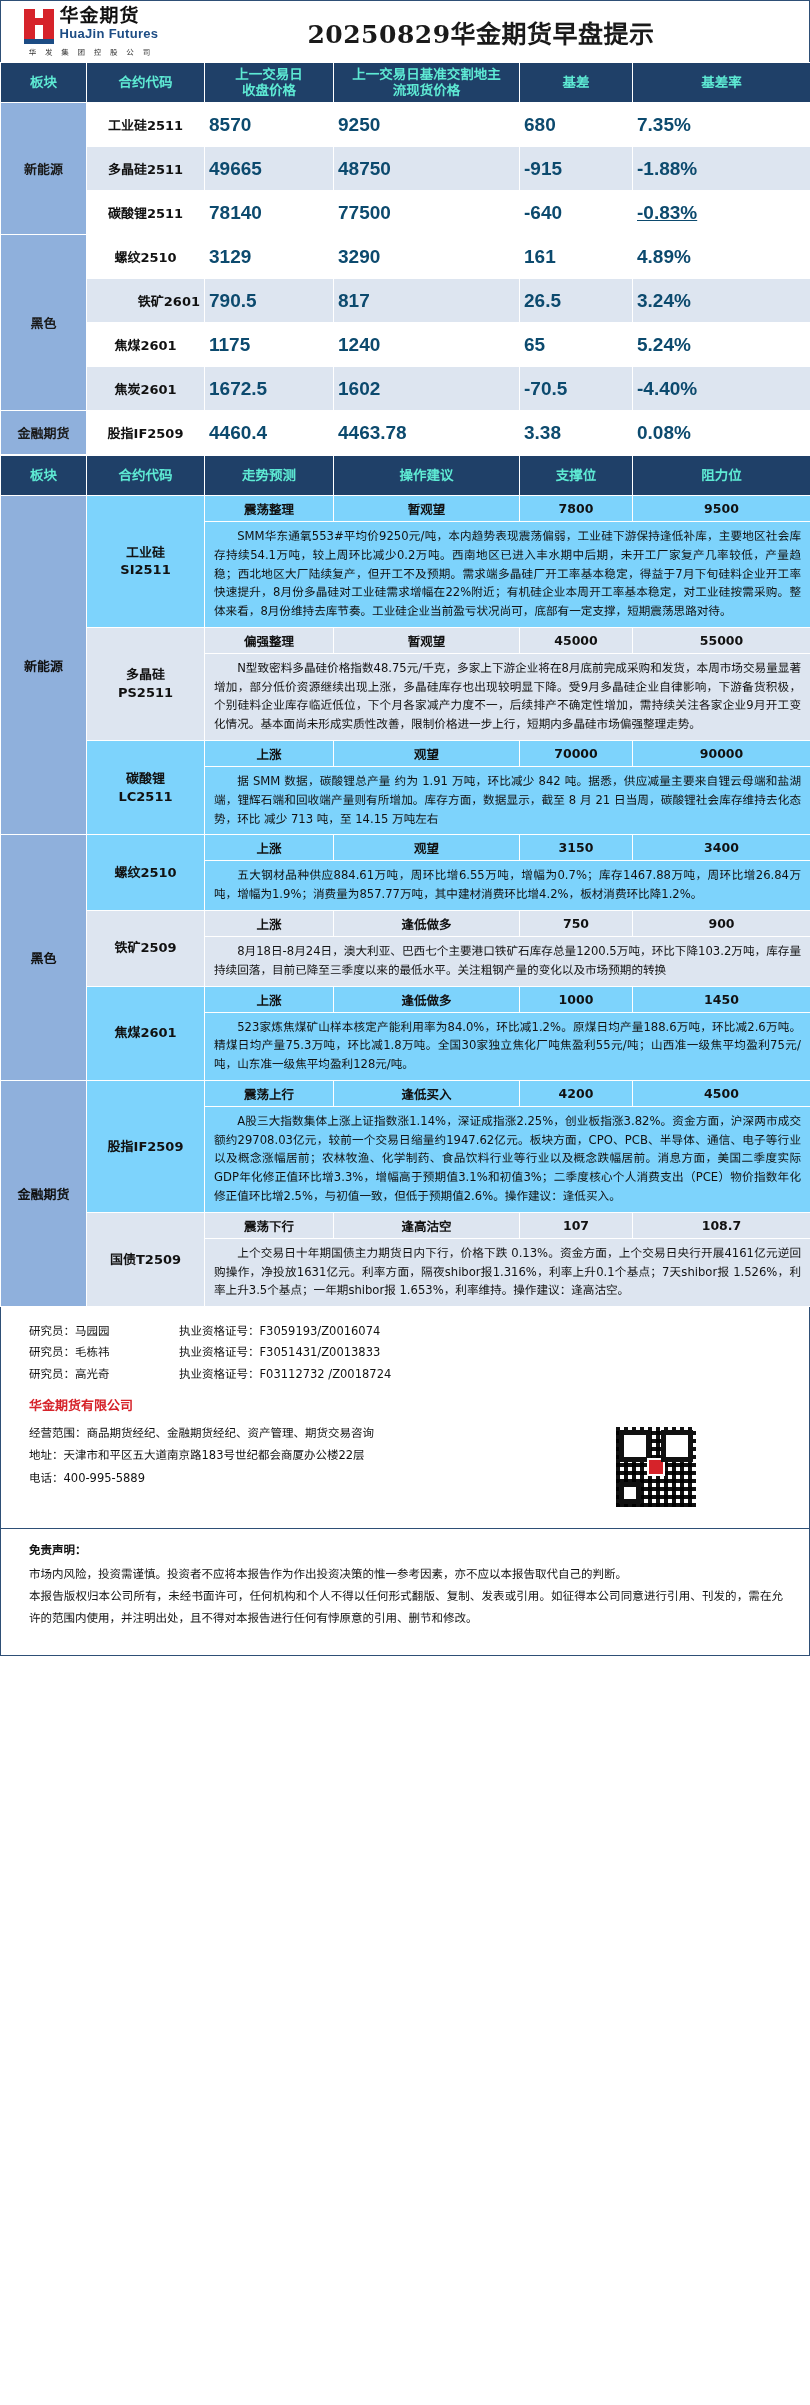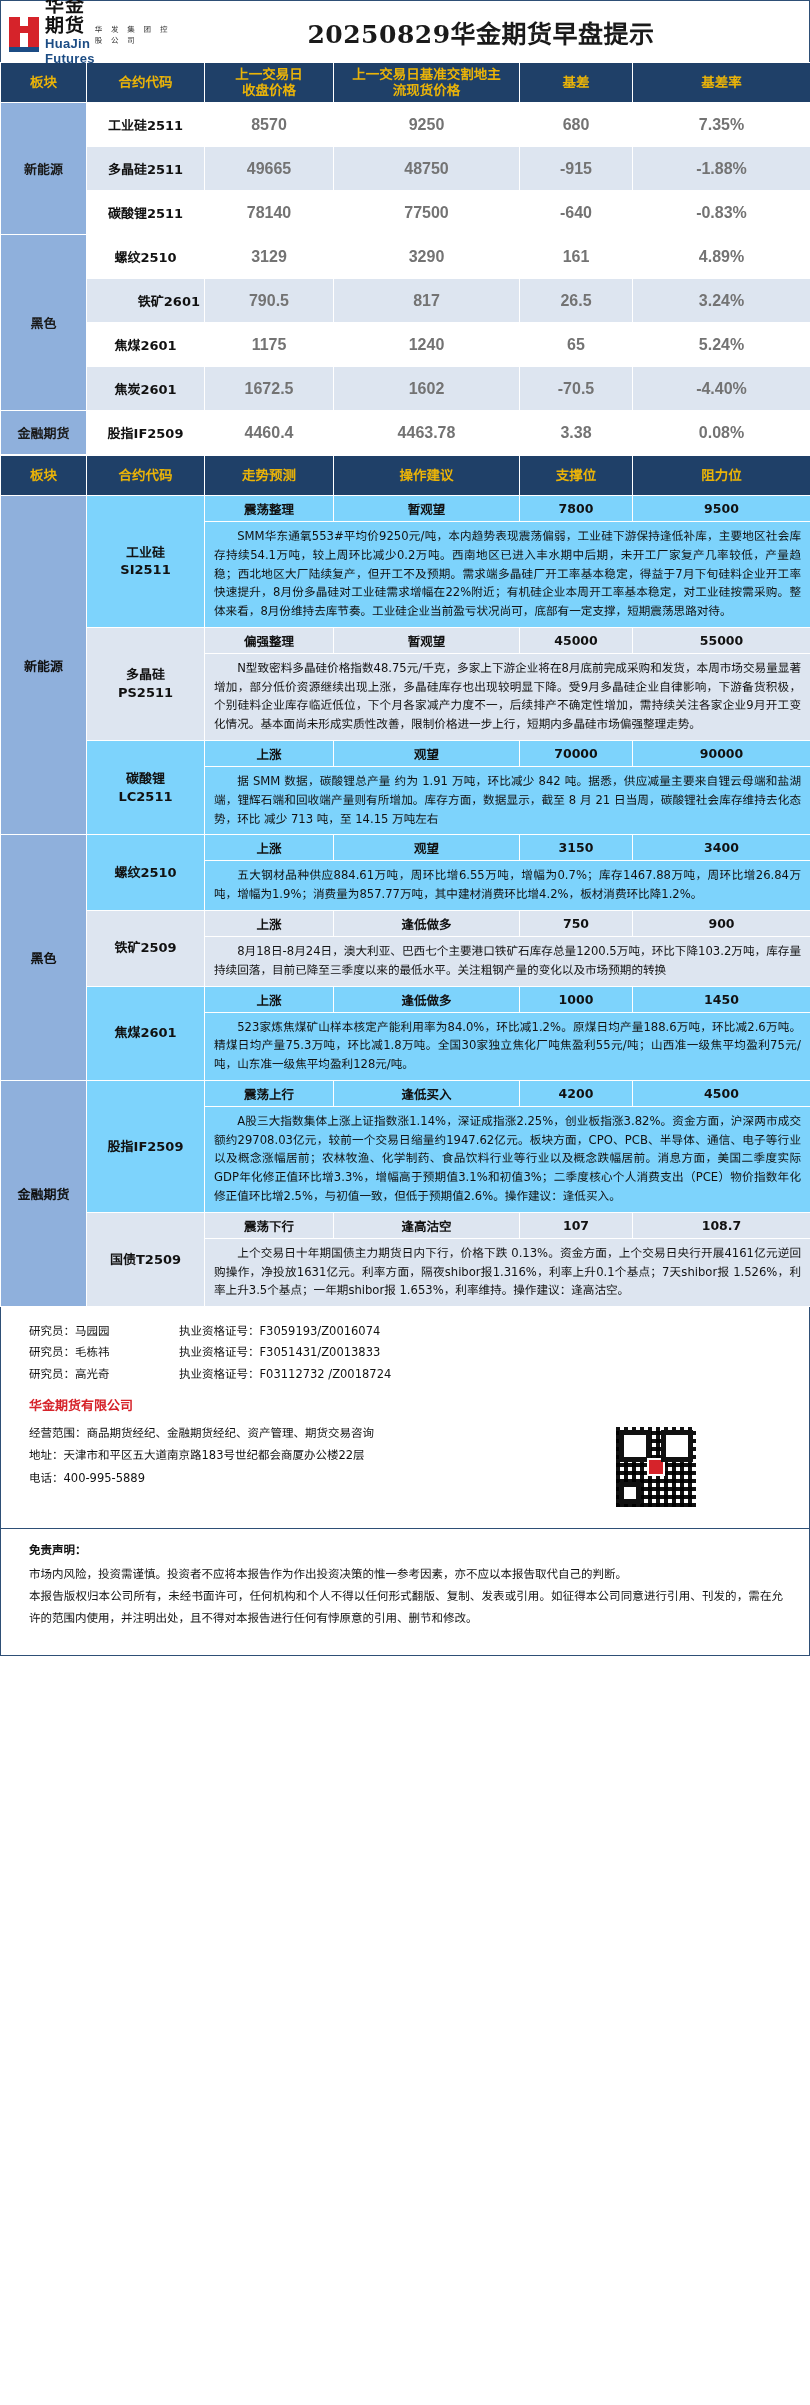--- a/index.html
+++ b/index.html
@@ -22,21 +22,21 @@
     align-items: center;
     height: 62px;
     border: 1px solid #2e4f76;
     border-bottom: none;
     background: #fff;
   }
   .logo-box {
     width: 172px;
     height: 60px;
     display: flex;
-    flex-direction: row;
+    flex-direction: column;
     justify-content: center;
     align-items: center;
     padding-left: 8px;
     flex: 0 0 172px;
   }
   .logo-row { display: flex; align-items: center; gap: 6px; }
   .logo-mark {
     width: 30px; height: 30px;
     position: relative;
     background: #d6232a;
@@ -91,21 +91,21 @@
     width: 810px;
     table-layout: fixed;
   }
   table.grid td, table.grid th {
     border: 1px solid #ffffff;
     padding: 3px 4px;
     vertical-align: middle;
   }
   .thead td {
     background: #1f4068;
-    color: #eab308;
+    color: #5eead4;
     font-weight: bold;
     font-size: 13.5px;
     text-align: center;
     height: 40px;
     font-family: "DejaVu Sans", sans-serif;
     line-height: 1.15;
   }
   .sector-cell {
     background: #8fb0dc;
     color: #1a1a1a;
@@ -116,23 +116,23 @@
   }
   .contract-cell {
     font-weight: bold;
     font-size: 13px;
     text-align: center;
     color: #111;
     font-family: "DejaVu Sans", sans-serif;
   }
   .num-cell {
     font-weight: bold;
-    font-size: 16px;
-    text-align: center;
-    color: #737373;
+    font-size: 19px;
+    text-align: left;
+    color: #0c4a6e;
   }
   tr.rw-white td:not(.sector-cell) { background: #ffffff; }
   tr.rw-blue td:not(.sector-cell)  { background: #dde5f0; }
 
   
   .c-sector { width: 86px; }
   .c-contract { width: 118px; }
   .c-close { width: 129px; }
   .c-spot { width: 186px; }
   .c-basis { width: 113px; }
@@ -328,21 +328,21 @@
           <td class="num-cell" style="height: 44px;">49665</td>
           <td class="num-cell" style="height: 44px;">48750</td>
           <td class="num-cell" style="height: 44px;">-915</td>
           <td class="num-cell" style="height: 44px;">-1.88%</td>
         </tr>
         <tr class="rw-white">
           <td class="contract-cell" style="height: 44px;">碳酸锂2511</td>
           <td class="num-cell" style="height: 44px;">78140</td>
           <td class="num-cell" style="height: 44px;">77500</td>
           <td class="num-cell" style="height: 44px;">-640</td>
-          <td class="num-cell" style="height: 44px;">-0.83%</td>
+          <td class="num-cell" style="height: 44px; text-decoration: underline;">-0.83%</td>
         </tr>
         <tr class="rw-white">
           <td class="sector-cell" rowspan="4">黑色</td>
           <td class="contract-cell" style="height: 44px;">螺纹2510</td>
           <td class="num-cell" style="height: 44px;">3129</td>
           <td class="num-cell" style="height: 44px;">3290</td>
           <td class="num-cell" style="height: 44px;">161</td>
           <td class="num-cell" style="height: 44px;">4.89%</td>
         </tr>
         <tr class="rw-blue">

